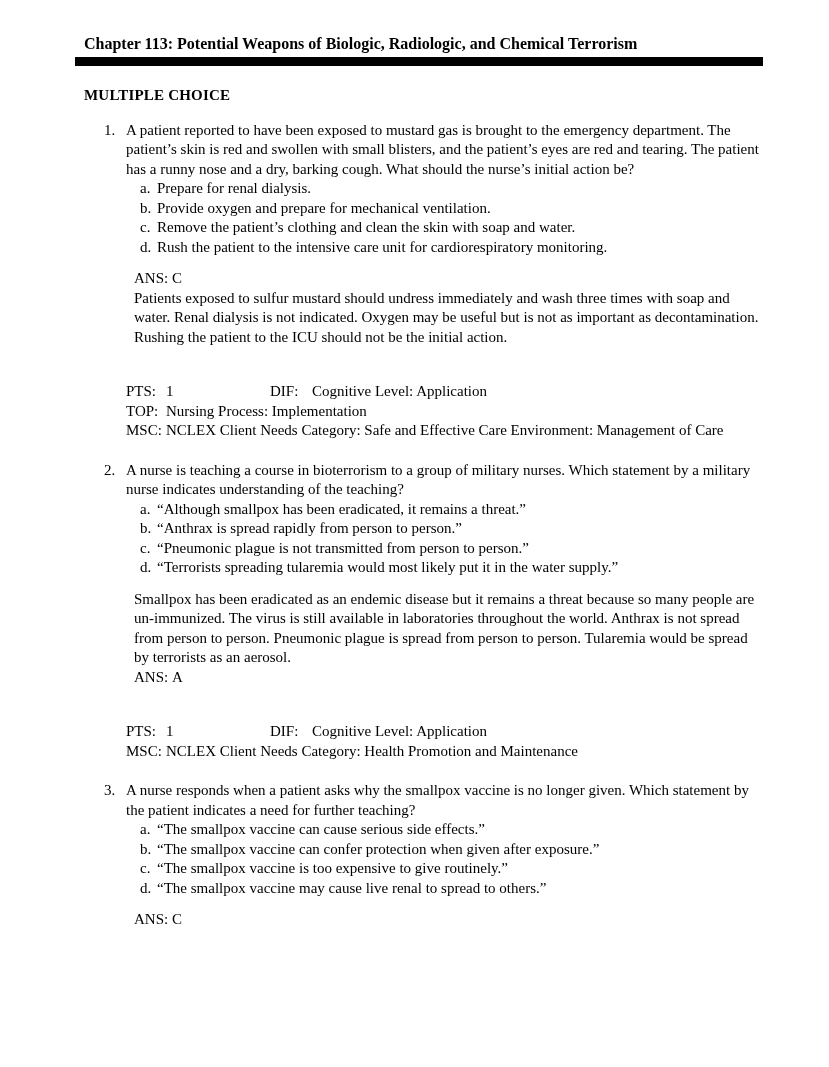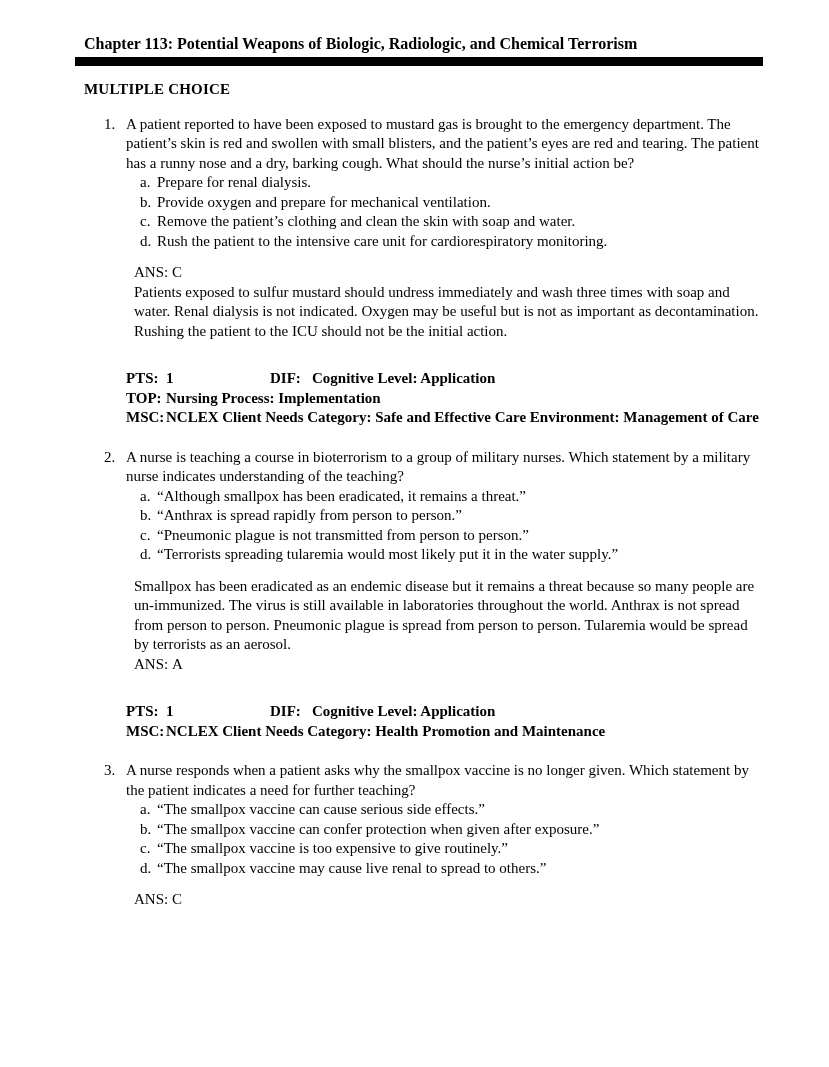--- a/index.html
+++ b/index.html
@@ -18,35 +18,35 @@
   }
   .doc-header { font-weight: bold; font-size: 16px; line-height: 21px; }
   .divider-bar {
     height: 9px;
     background: #000000;
     margin-top: 3px;
     margin-left: -9px;
   }
   .section-heading {
     font-weight: bold;
-    margin-top: 14px;
+    margin-top: 20px;
     font-size: 15px;
     letter-spacing: 0.2px;
   }
   .questions { margin-top: 15px; }
   .question { display: flex; margin-left: 20px; margin-bottom: 20px; }
   .q-num { width: 22px; flex-shrink: 0; }
   .q-body { flex: 1; min-width: 0; }
   .options { margin-left: 14px; }
   .option { display: flex; }
   .opt-letter { width: 17px; flex-shrink: 0; }
   .opt-text { flex: 1; }
   .answer-block { margin-top: 12px; margin-left: 8px; }
   .ans-label { display: inline-block; width: 38px; }
-  .meta-block { margin-top: 28px; font-weight: bold; }
+  .meta-block { margin-top: 35px; }
   .meta-label { display: inline-block; width: 40px; }
   .pts-value { display: inline-block; width: 104px; }
   .dif-label { display: inline-block; width: 42px; }
 </style>
 </head>
 <body>
 
 <div class="page">
 
   <header class="doc-header">

